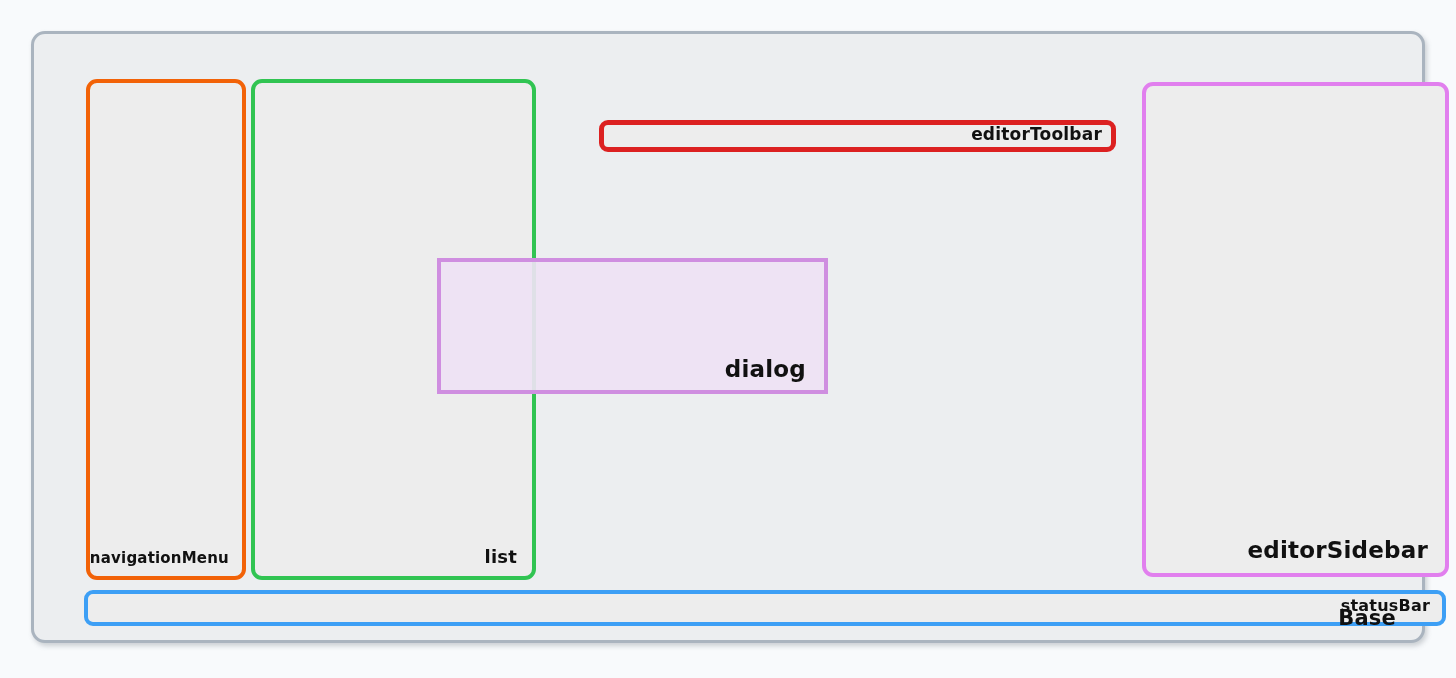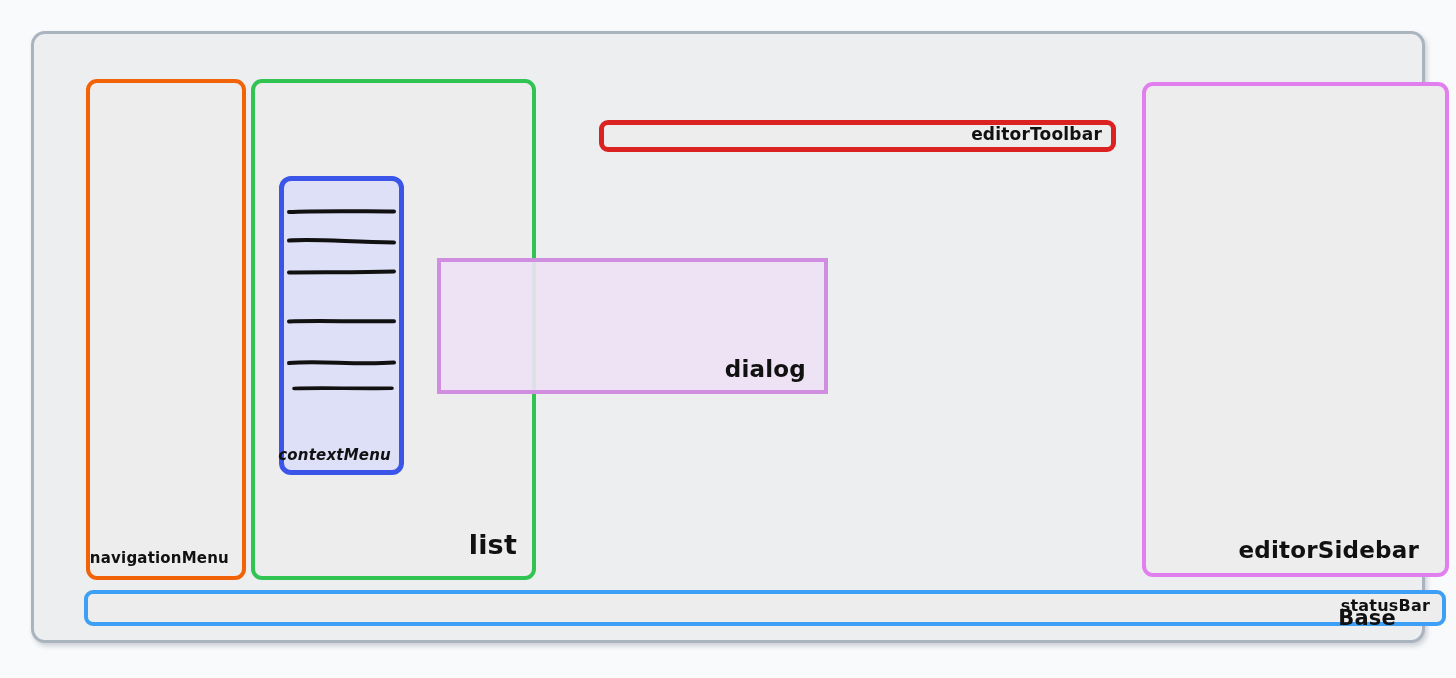--- a/index.html
+++ b/index.html
@@ -80,22 +80,22 @@
   #list-panel {
     left: 217px;
     top: 45px;
     width: 285px;
     height: 501px;
     background: #ededed;
     border: 4px solid #31c452;
     border-radius: 11px;
   }
   #list-panel > .region-label {
-    font-size: 27px;
-    bottom: 16px;
+    font-size: 18px;
+    bottom: 9px;
     right: 15px;
   }
 
   
   #context-menu {
     left: 245px;
     top: 142px;
     width: 125px;
     height: 299px;
     background: #dee0f7;
@@ -158,21 +158,21 @@
     top: 48px;
     width: 307px;
     height: 495px;
     background: #ededed;
     border: 4px solid #e17fee;
     border-radius: 11px;
   }
   #editor-sidebar > .region-label {
     font-size: 23px;
     bottom: 10px;
-    right: 26px;
+    right: 17px;
   }
 
   
   #dialog-panel {
     left: 403px;
     top: 224px;
     width: 391px;
     height: 136px;
     background: rgba(238,226,244,0.92);
     border: 4px solid #cf8ee0;
@@ -209,33 +209,20 @@
   <div class="region" id="base-frame">
 
     <div class="region" id="navigation-menu">
       <span class="region-label">navigationMenu</span>
     </div>
 
     <div class="region" id="list-panel">
       <span class="region-label">list</span>
     </div>
 
-    <div class="region" id="context-menu">
-      <svg id="context-menu-lines" viewBox="0 0 115 289">
-        <g stroke="#111111" stroke-linecap="round" fill="none">
-          <path d="M5,31 C30,29.6 62,30.2 110,30.4" stroke-width="4"></path>
-          <path d="M5,59.5 C34,57.6 66,61.2 110,61.5" stroke-width="4"></path>
-          <path d="M5,91.5 C31,90.6 66,91.8 110,90.4" stroke-width="4"></path>
-          <path d="M5,140.5 C32,139.2 68,140.8 110,140.2" stroke-width="4"></path>
-          <path d="M5,182 C37,179.4 70,184.1 110,181.6" stroke-width="4"></path>
-          <path d="M10,207.5 C38,206.5 70,207.8 108,207.2" stroke-width="3.6"></path>
-        </g>
-      </svg>
-      <span class="region-label">contextMenu</span>
-    </div>
 
 
     <div class="region" id="editor-toolbar">
       <span class="region-label">editorToolbar</span>
     </div>
 
     <div class="region" id="editor-sidebar">
       <span class="region-label">editorSidebar</span>
     </div>
 

